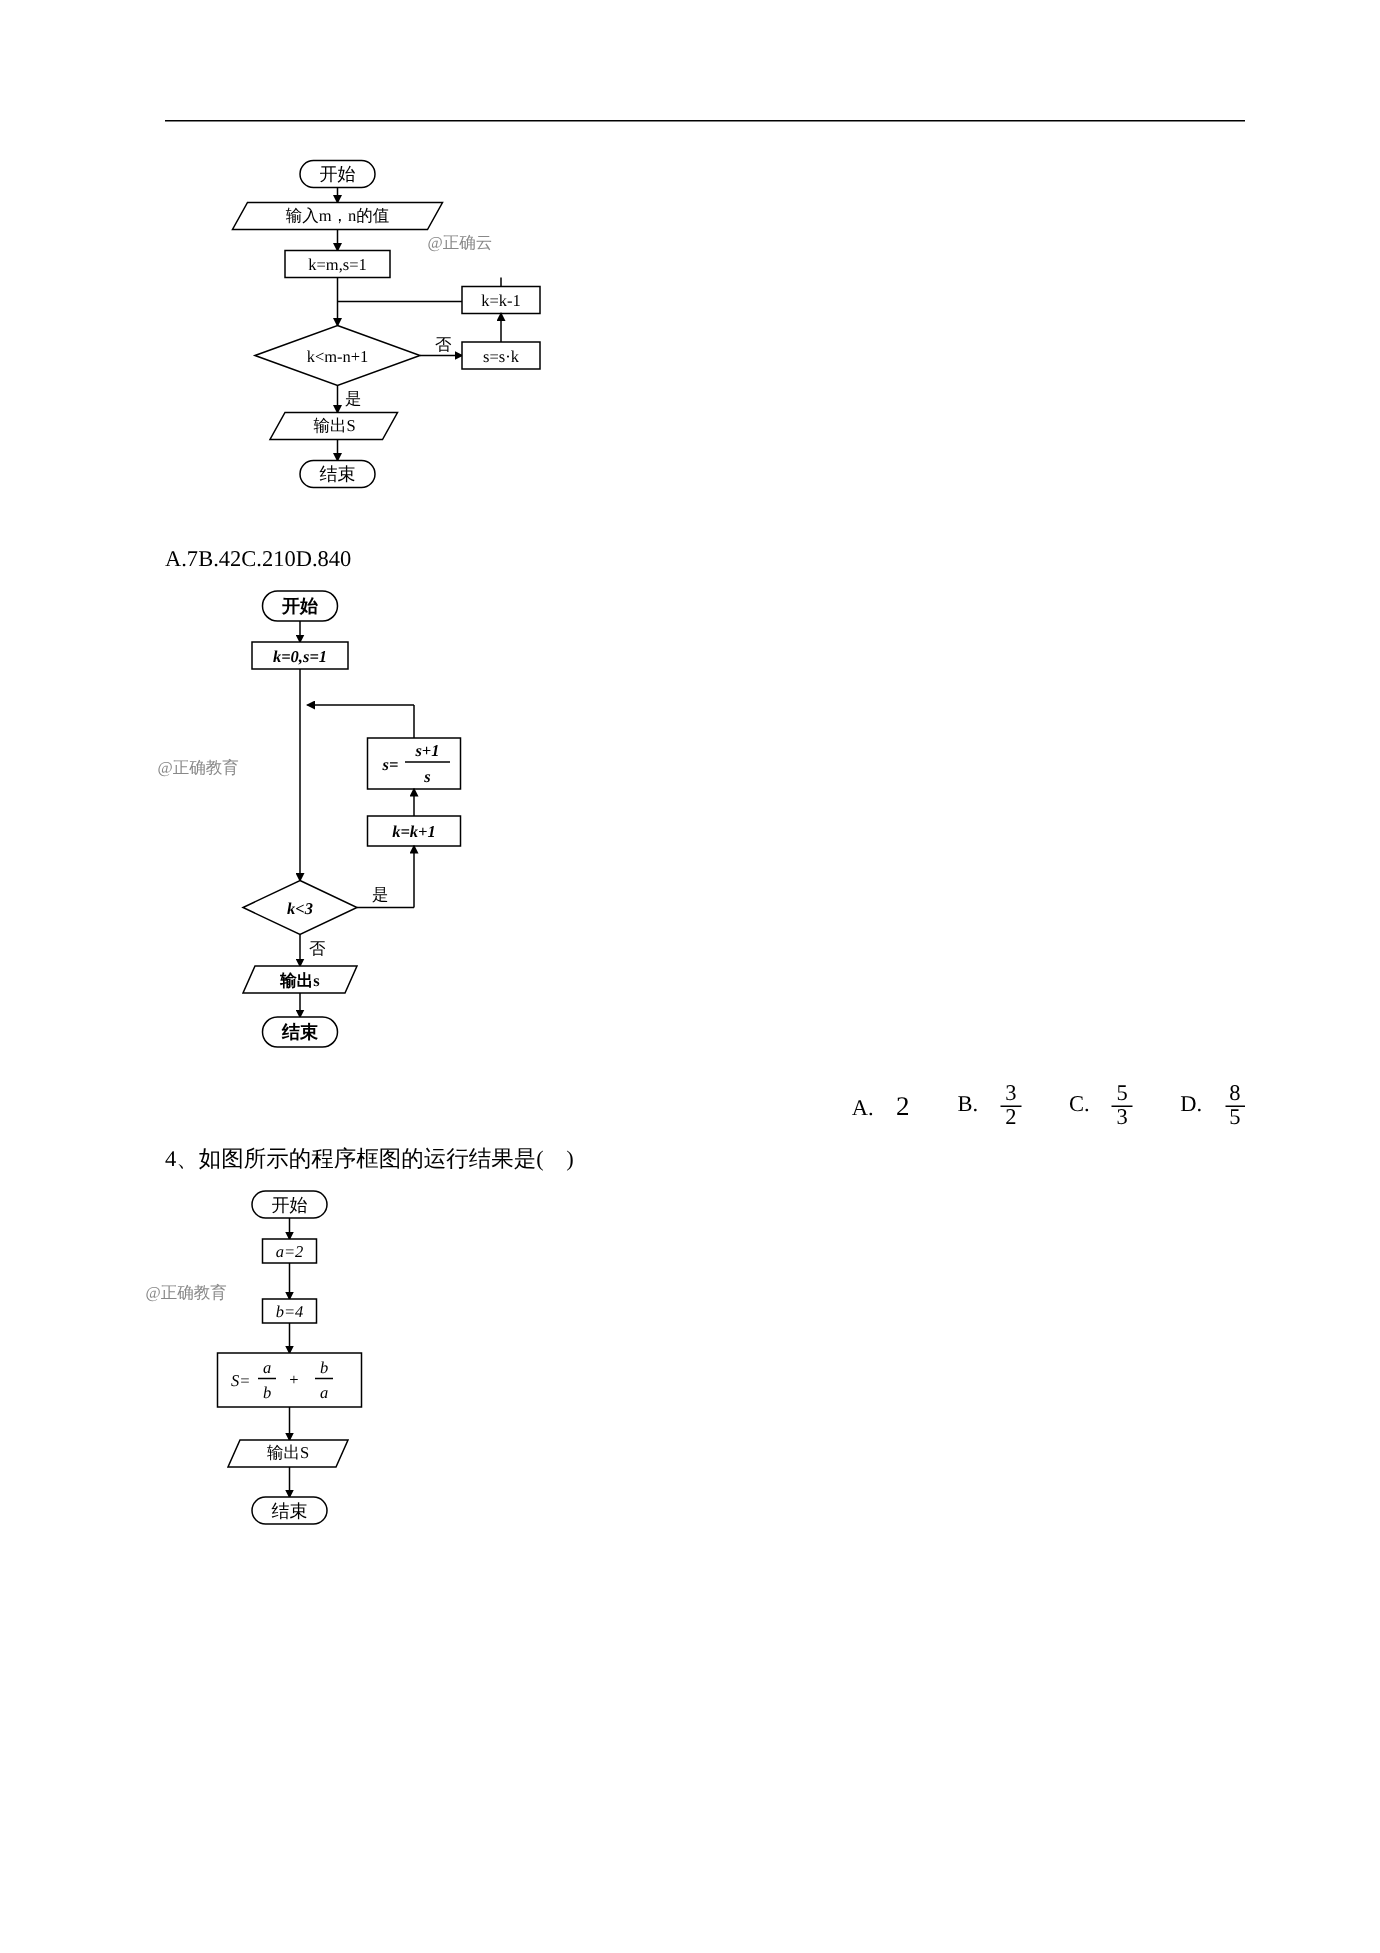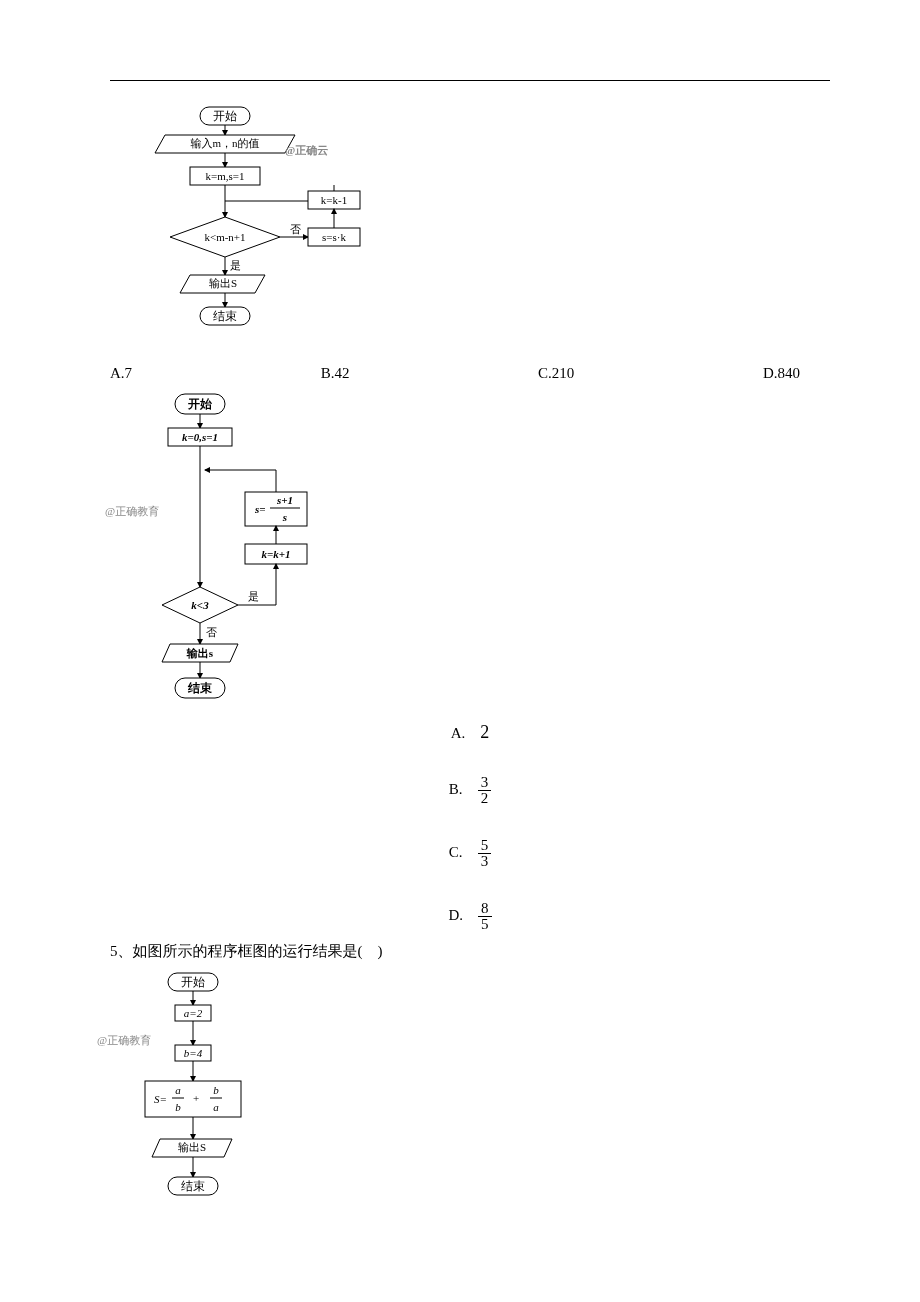--- a/index.html
+++ b/index.html
@@ -19,24 +19,24 @@
   }
   .hr-top {
     border-top: 1px solid #000;
     margin-bottom: 18px;
   }
   .flowchart {
     padding: 6px 0 6px 20px;
   }
   .options {
     display: flex;
-    justify-content: space-between;
+    justify-content: flex-start;
     padding: 4px 30px 4px 0;
   }
-  .options.narrow { justify-content: flex-end; gap: 32px; padding-right: 0; flex-direction: column; }
+  .options.narrow { justify-content: flex-end; gap: 32px; padding-right: 0; }
   .question {
     padding: 6px 0 4px 0;
   }
   .frac { display:inline-block; text-align:center; vertical-align:middle; line-height:1; font-family:"Times New Roman",serif;}
   .frac .num { display:block; border-bottom:1px solid #000; padding:0 3px; font-size:15px;}
   .frac .den { display:block; padding:0 3px; font-size:15px;}
   .watermark { color:#888; font-size:11px; position:absolute; }
 
   
   svg { display:block; }
@@ -45,21 +45,21 @@
   .txt-s { font-family:"SimSun", serif; font-size:11px; }
   .arrow { marker-end:url(#ah); }
 </style>
 </head>
 <body>
 
 <div class="page">
   <div class="hr-top"></div>
 
   <div class="flowchart" style="position:relative">
-    <span class="watermark" style="left:175px; top:44px;font-weight:bold;">@正确云</span>
+    <span class="watermark" style="left:175px; top:55px;">@正确云</span>
     <svg width="260" height="250" viewBox="0 0 260 250">
       <defs>
           <marker id="ah" markerWidth="6" markerHeight="6" refX="5" refY="3" orient="auto">
             <path d="M0,0 L6,3 L0,6 Z" fill="#000"></path>
           </marker>
         </defs>
 
       <rect class="box" x="70" y="2" width="50" height="18" rx="9"></rect>
       <text class="txt" x="95" y="15" text-anchor="middle">开始</text>
       <line class="arrow" x1="95" y1="20" x2="95" y2="30" stroke="#000"></line>
@@ -168,21 +168,21 @@
     </svg>
   </div>
 
   <div class="options narrow" style="align-items:center">
     <span><span>A.　</span><span style="font-family:'Times New Roman',serif;font-size:18px">2</span></span>
     <span><span>B.　</span><span class="frac"><span class="num">3</span><span class="den">2</span></span></span>
     <span><span>C.　</span><span class="frac"><span class="num">5</span><span class="den">3</span></span></span>
     <span><span>D.　</span><span class="frac"><span class="num">8</span><span class="den">5</span></span></span>
   </div>
 
-  <div class="question">5、如图所示的程序框图的运行结果是(　)</div>
+  <div class="question">4、如图所示的程序框图的运行结果是(　)</div>
 
   <div class="flowchart" style="position:relative">
     <span class="watermark" style="left:-13px; top:68px;">@正确教育</span>
     <svg width="150" height="250" viewBox="0 0 150 250">
       <rect class="box" x="38" y="2" width="50" height="18" rx="9"></rect>
       <text class="txt" x="63" y="15" text-anchor="middle">开始</text>
       <line class="arrow" x1="63" y1="20" x2="63" y2="34" stroke="#000"></line>
       <rect class="box" x="45" y="34" width="36" height="16"></rect>
       <text class="txt-s" x="63" y="46" text-anchor="middle" font-style="italic">a=2</text>
       <line class="arrow" x1="63" y1="50" x2="63" y2="74" stroke="#000"></line>

